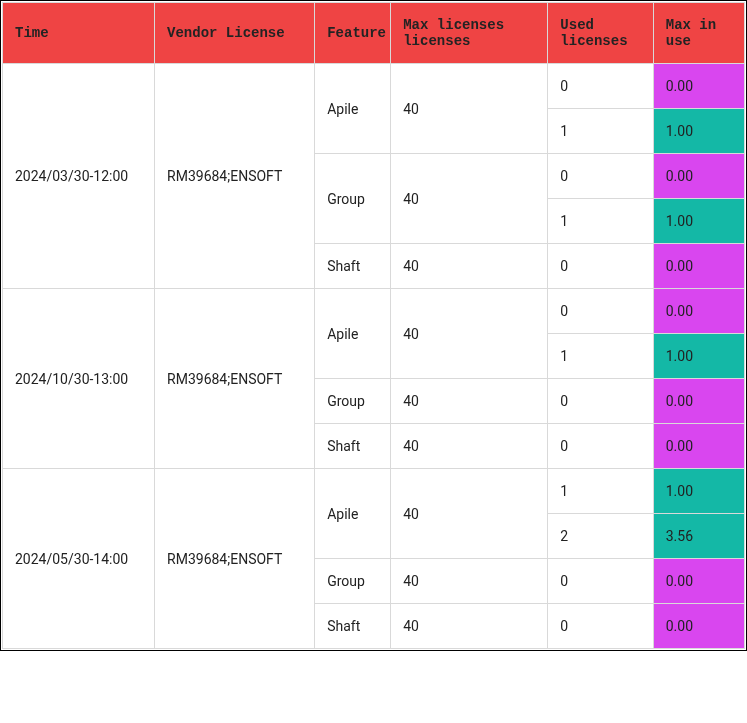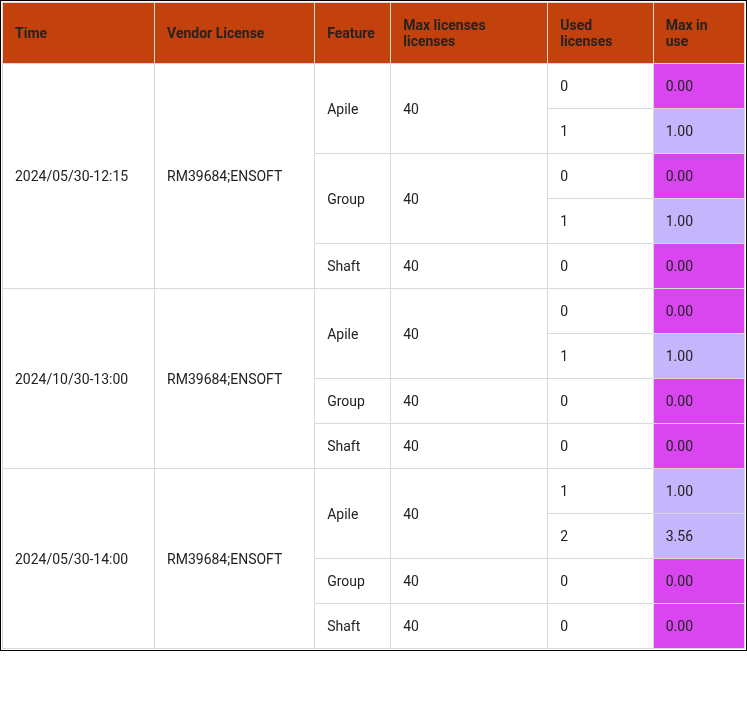--- a/index.html
+++ b/index.html
@@ -22,32 +22,33 @@
   }
   th,td{
     border:1px solid #d9d9d9;
     padding:14px 12px;
     text-align:left;
     vertical-align:middle;
     font-weight:400;
     background:#fff;
   }
   th{
-    background:#c2410c;
+    background:#ef4444;
     font-weight:700;
     color:#232323;
+    font-family:Liberation Mono, monospace;
   }
   col.c-time{width:150px;}
   col.c-vendor{width:158px;}
   col.c-feature{width:75px;}
   col.c-max{width:155px;}
   col.c-used{width:104px;}
   col.c-maxuse{width:90px;}
   td.shade-dark{background:#d946ef;}
-  td.shade-light{background:#c4b5fd;margin-left:40px;}
+  td.shade-light{background:#14b8a6;margin-left:40px;}
 </style>
 </head>
 <body>
 
 <div class="wrap">
 <table>
   <colgroup>
     <col class="c-time">
         <col class="c-vendor">
         <col class="c-feature">
@@ -60,21 +61,21 @@
       <th>Time</th>
       <th>Vendor License</th>
       <th>Feature</th>
       <th>Max licenses licenses</th>
       <th>Used licenses</th>
       <th>Max in use</th>
     </tr>
   </thead>
   <tbody>
         <tr>
-          <td rowspan="5">2024/05/30-12:15</td>
+          <td rowspan="5">2024/03/30-12:00</td>
           <td rowspan="5">RM39684;ENSOFT</td>
           <td rowspan="2">Apile</td>
           <td rowspan="2">40</td>
           <td>0</td>
           <td class="shade-dark">0.00</td>
         </tr>
         <tr>
           <td>1</td>
           <td class="shade-light">1.00</td>
         </tr>

